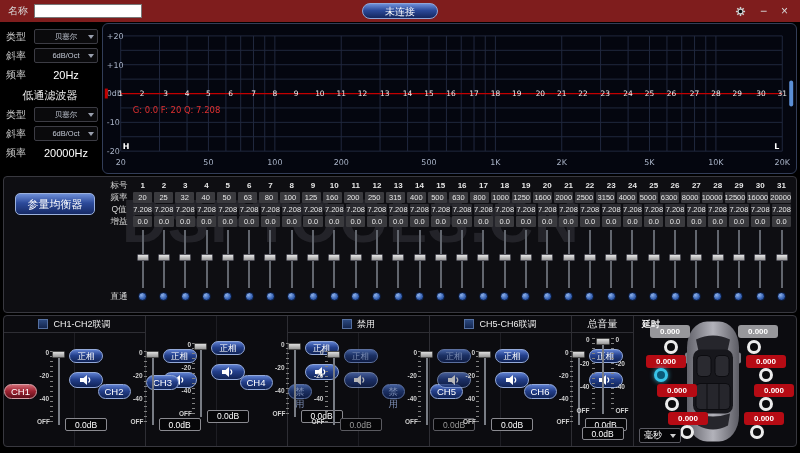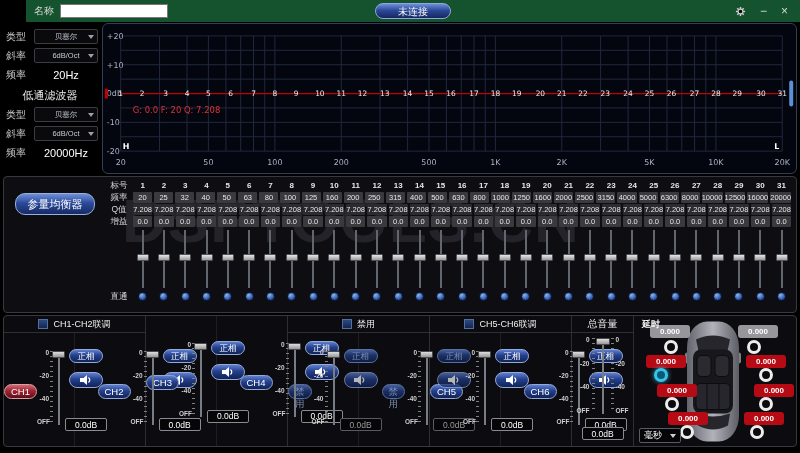--- a/index.html
+++ b/index.html
@@ -1,19 +1,19 @@
 <!DOCTYPE html>
 <html><head>
 <meta charset="utf-8">
 <style>
   html,body{margin:0;padding:0;background:#000;width:800px;height:453px;overflow:hidden;
     font-family:"Liberation Sans","DejaVu Sans",sans-serif;-webkit-font-smoothing:antialiased;}
   *{box-sizing:border-box;}
   
-  .titlebar{height:22px;background:#14532d;display:flex;align-items:center;position:relative;padding:0 8px;margin-left:26px;}
+  .titlebar{height:22px;background:#7f1d1d;display:flex;align-items:center;position:relative;padding:0 8px;}
   .tb-label{color:#d8d8d8;font-size:10px;margin-right:6px;}
   .tb-input{width:108px;height:14px;background:#fff;border:1px solid #777;font-size:10px;padding:0 3px;outline:none;}
   .connect-btn{position:absolute;left:50%;top:3px;transform:translateX(-50%);width:76px;height:16px;border-radius:8px;
     background:linear-gradient(180deg,#6e8fd8 0%,#2c4a9a 45%,#14265e 100%);border:1px solid #8fa6d8;color:#fff;font-size:10px;line-height:13px;cursor:pointer;}
   .tb-icons{margin-left:auto;display:flex;align-items:center;gap:14px;padding-right:4px;}
   .tb-icons .win-glyph{color:#d8d8d8;font-size:12px;line-height:12px;cursor:pointer;}
   
   .top{height:152px;display:flex;padding:1px 3px 0 0;}
   .filter-panel{width:100px;flex:none;padding-top:2px;}
   .fp-title{text-align:center;color:#e8e8e8;font-size:11px;margin:6px 0 2px;}
@@ -27,21 +27,21 @@
   .graph-panel svg{position:absolute;inset:0;width:100%;height:100%;}
   svg text{font-family:"DejaVu Sans",sans-serif;}
   .gt{fill:#aab4c8;font-size:8px;}
   .gn{fill:#ececec;font-size:7.5px;}
   .gr{fill:#e03030;font-size:8.5px;}
   .gm{fill:#fff;font-size:8px;font-weight:bold;}
   
   .eq-panel{margin:2px 3px;height:137px;border:1px solid #38383f;border-radius:4px;background:#0e0e12;display:flex;position:relative;overflow:hidden;}
   .watermark{position:absolute;left:118px;top:8px;font-size:62px;font-weight:bold;color:rgba(148,152,162,0.16);z-index:1;pointer-events:none;white-space:nowrap;letter-spacing:1px;}
   .eq-side{width:102px;flex:none;display:flex;flex-direction:column;align-items:center;padding-top:16px;gap:13px;}
-  .eq-btn{width:80px;height:22px;border-radius:10px;background:linear-gradient(180deg,#6e8fd8 0%,#2c4a9a 45%,#162a66 100%);
+  .eq-btn{width:80px;height:22px;border-radius:5px;background:linear-gradient(180deg,#6e8fd8 0%,#2c4a9a 45%,#162a66 100%);
     border:1px solid #9ab0dc;color:#fff;font-size:11px;cursor:pointer;}
   .eq-main{flex:1;padding:3px 4px 0 0;position:relative;z-index:2;}
   .eq-row{display:flex;align-items:center;height:11px;margin-bottom:1px;}
   .eq-rowlabel{width:26px;flex:none;font-size:8.5px;color:#d6d6d6;text-align:center;}
   .eq-cell{flex:1;text-align:center;font-size:7.5px;color:#e6e6e6;margin:0 1px;line-height:11px;}
   .r-idx .eq-cell{font-weight:bold;font-size:8px;}
   .r-chip .eq-cell{background:#3a3a3e;border-radius:1px;}
   .r-q .eq-cell{background:#2b2b30;border-radius:1px;}
   .r-sliders{height:60px;margin:2px 0 1px;}
   .slider-cell{position:relative;height:60px;cursor:pointer;}

